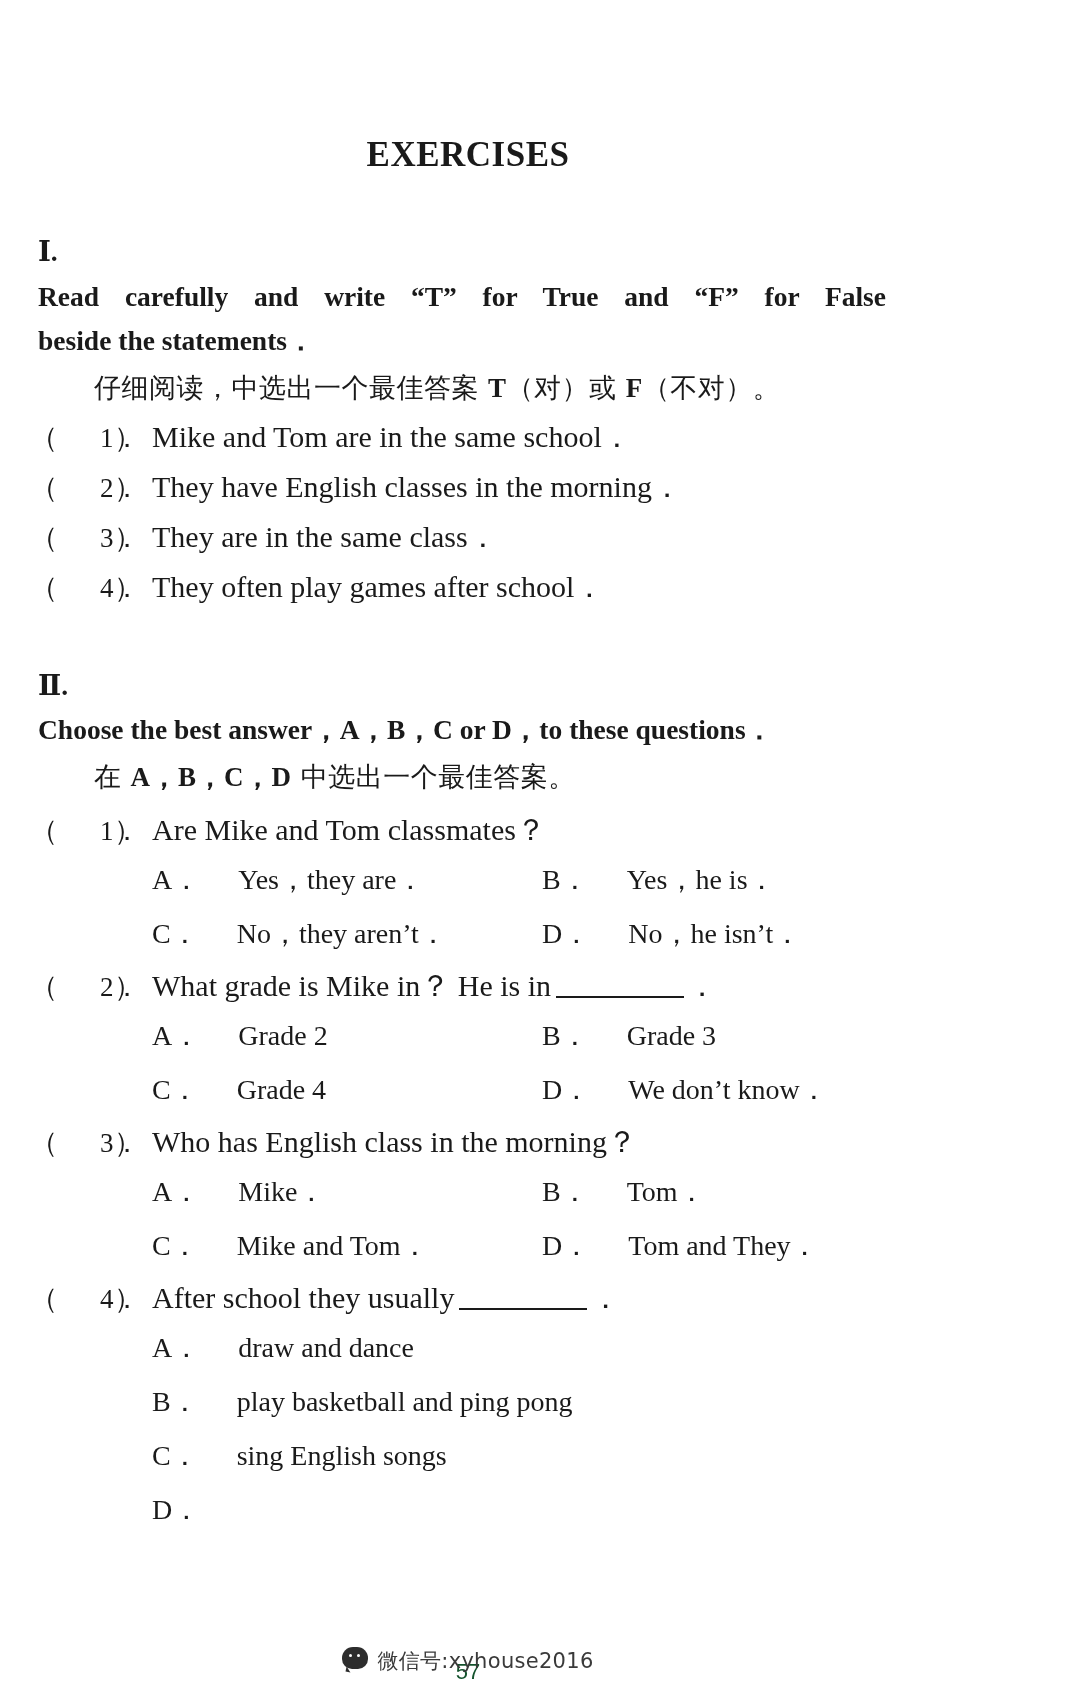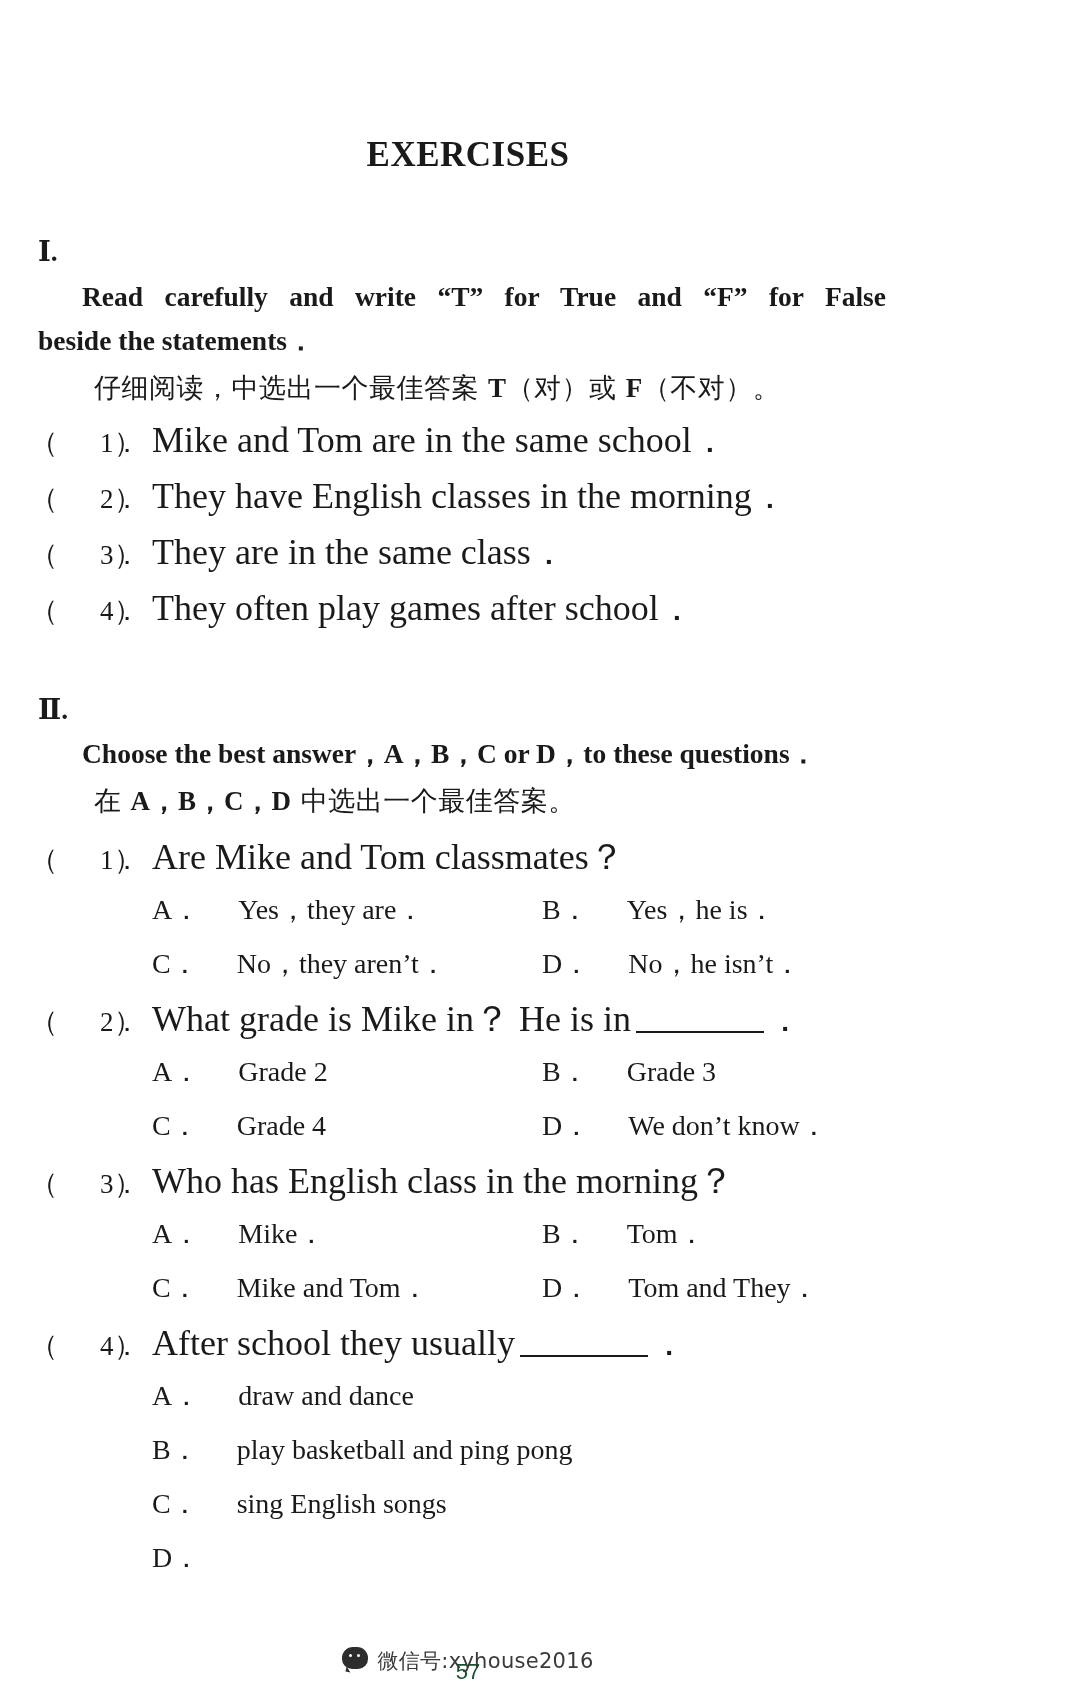--- a/index.html
+++ b/index.html
@@ -60,21 +60,20 @@
   .section-head .head-block {
     display: inline-block;
     width: 848px;
     vertical-align: top;
     text-align: justify;
   }
   .section-head .head-block > span.line1 {
     display: block;
     text-align: justify;
     text-align-last: justify;
-    margin-left: 44px;
   }
   .section-head .head-block > span.line2 {
     display: block;
   }
 
   .section-head-single .head-block > span.line1 {
     text-align-last: left;
   }
 
   
@@ -105,21 +104,21 @@
     flex: 0 0 70px;
     white-space: pre;
     font-size: 28px;
   }
   .q-num {
     flex: 0 0 52px;
     font-size: 27px;
   }
   .q-text {
     flex: 1 1 auto;
-    font-size: 36px;
+    font-size: 30px;
   }
 
   .tf-row { margin-top: 20px; }
   #tf-list .q-row:first-child { margin-top: 14px; }
 
   
   .opt-row {
     display: flex;
     padding-left: 152px;
     font-size: 28px;

